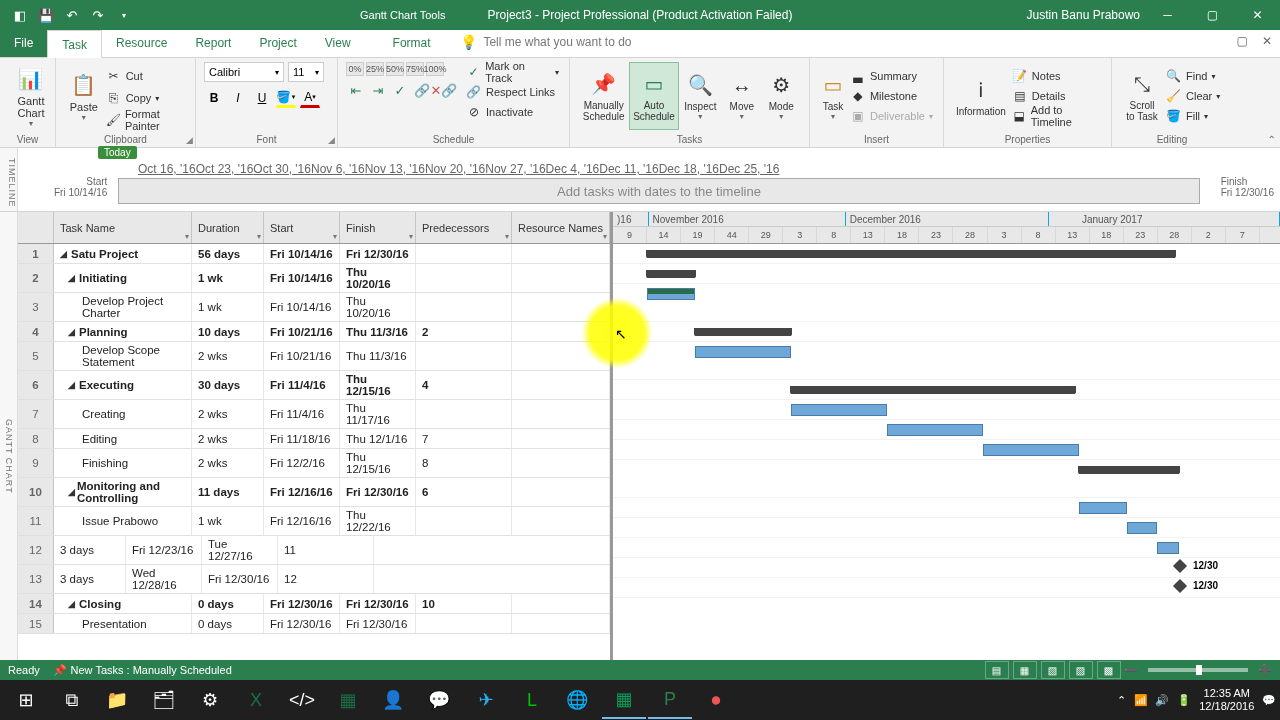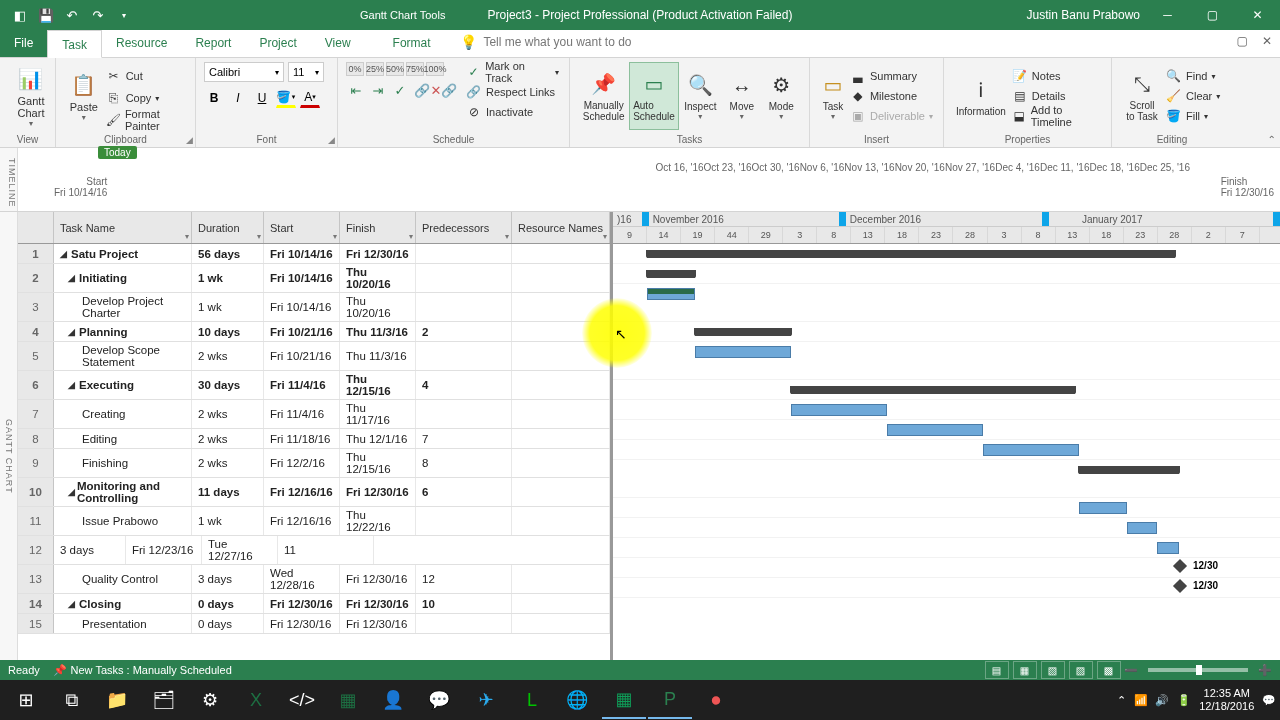--- a/index.html
+++ b/index.html
@@ -55,21 +55,21 @@
 
 .ribbon-collapse { position: absolute; right: 4px; bottom: 2px; font-size: 10px; color: #666; }
 
 
 .timeline-section { display: flex; height: 64px; border-bottom: 1px solid #d4d4d4; }
 .timeline-vlabel { width: 18px; writing-mode: vertical-rl; text-orientation: mixed; text-align: center; font-size: 9px; color: #777; background: #f7f7f7; border-right: 1px solid #ddd; padding-top: 6px; letter-spacing: 1px; }
 .timeline-body { flex: 1; position: relative; background: #fff; }
 .today-badge { position: absolute; left: 80px; top: -2px; background: #3a8d3a; color: #fff; font-size: 10px; padding: 1px 6px; border-radius: 2px; }
 .tl-start { position: absolute; left: 36px; top: 28px; font-size: 10px; color: #666; text-align: right; }
 .tl-finish { position: absolute; right: 6px; top: 28px; font-size: 10px; color: #666; }
-.tl-dates { position: absolute; left: 120px; right: 90px; top: 14px; height: 12px; display: flex; justify-content: flex-end; font-size: 10px; color: #666; }
+.tl-dates { position: absolute; left: 120px; right: 90px; top: 14px; height: 12px; display: flex; justify-content: flex-start; font-size: 12px; color: #666; text-decoration: underline; }
 .tl-bar { position: absolute; left: 100px; right: 80px; top: 30px; height: 26px; border: 1px solid #aaa; background: #e8e8e8; display: flex; align-items: center; justify-content: center; font-size: 13px; color: #888; }
 
 
 .main { position: absolute; top: 212px; left: 0; right: 0; bottom: 20px; display: flex; }
 .gantt-vlabel { width: 18px; writing-mode: vertical-rl; text-orientation: mixed; text-align: center; font-size: 9px; color: #777; background: #f7f7f7; border-right: 1px solid #ddd; display: flex; align-items: center; justify-content: center; letter-spacing: 1px; }
 .grid-pane { width: 595px; display: flex; flex-direction: column; border-right: 3px solid #999; }
 .chart-pane { flex: 1; position: relative; overflow: hidden; }
 
 .grid-header { display: flex; height: 32px; background: #e8e8e8; border-bottom: 1px solid #999; font-size: 11px; color: #333; }
 .gh { border-right: 1px solid #c5c5c5; display: flex; align-items: center; padding: 0 6px; position: relative; }
@@ -98,21 +98,21 @@
 .indent2 { padding-left: 28px; }
 
 .grid-hscroll { height: 16px; background: #efefef; border-top: 1px solid #ccc; position: relative; }
 .grid-hscroll .thumb { position: absolute; left: 130px; width: 370px; top: 2px; bottom: 2px; background: #c9c9c9; border-radius: 2px; }
 .grid-hscroll .arr { position: absolute; top: 0; width: 16px; height: 16px; font-size: 9px; display: flex; align-items: center; justify-content: center; color: #666; }
 .grid-hscroll .arr.l { left: 0; } .grid-hscroll .arr.r { right: 0; }
 
 
 .chart-header { height: 32px; background: #e8e8e8; border-bottom: 1px solid #999; display: flex; flex-direction: column; }
 .ch-months { flex: 1; display: flex; font-size: 10px; color: #555; border-bottom: 1px solid #ccc; }
-.ch-month { border-right: 7px solid #0ea5e9; padding-left: 4px; display: flex; align-items: center; }
+.ch-month { border-right: 1px solid #0ea5e9; padding-left: 4px; display: flex; align-items: center; }
 .ch-days { flex: 1; display: flex; font-size: 9px; color: #555; }
 .ch-day { border-right: 1px solid #d8d8d8; text-align: center; line-height: 16px; }
 
 .chart-body { position: relative; }
 .ch-row { height: 20px; position: relative; border-bottom: 1px solid #f2f2f2; }
 .ch-row.tall { height: 38px; }
 .summary-bar { position: absolute; top: 6px; height: 8px; background: #444; }
 .summary-bar::before, .summary-bar::after { content: ''; position: absolute; top: 0; width: 0; height: 0; border-top: 8px solid #444; }
 .summary-bar::before { left: -1px; border-right: 5px solid transparent; border-left: 0; }
 .summary-bar::after { right: -1px; border-left: 5px solid transparent; border-right: 0; }
@@ -283,21 +283,21 @@
 
   <div class="rgroup" style="width:240px;">
     <div style="display:flex; gap:0;">
       <div class="big-btn" style="width:52px;">
         <span class="ico" style="color:#2b7f4f;">📌</span>
         <span style="white-space:pre-line; text-align:center; font-size:10px;">Manually
 Schedule</span>
       </div>
       <div class="big-btn" style="width:50px; background:#d0e8d8; border:1px solid #8cbf9c;">
         <span class="ico" style="color:#2b7f4f;">▭</span>
-        <span style="white-space:pre-line; font-size:10px;">Auto
+        <span style="white-space:pre-line; text-align:center; font-size:10px;">Auto
 Schedule</span>
       </div>
       <div class="big-btn dropdown" style="width:44px;">
         <span class="ico">🔍</span>
         <span style="font-size:10px;">Inspect</span>
       </div>
       <div class="big-btn dropdown" style="width:40px;">
         <span class="ico">↔</span>
         <span style="font-size:10px;">Move</span>
       </div>
@@ -406,20 +406,21 @@
         <span>Oct 30, '16</span>
         <span>Nov 6, '16</span>
         <span>Nov 13, '16</span>
         <span>Nov 20, '16</span>
         <span>Nov 27, '16</span>
         <span>Dec 4, '16</span>
         <span>Dec 11, '16</span>
         <span>Dec 18, '16</span>
         <span>Dec 25, '16</span>
       </div>
+    <div class="tl-bar">Add tasks with dates to the timeline</div>
   </div>
 </div>
 
 <div class="main">
   <div class="gantt-vlabel">GANTT CHART</div>
   <div class="grid-pane">
     <div class="grid-header">
       <div class="gh gh-id"></div>
       <div class="gh gh-task">
           <span>Task Name</span>
@@ -576,23 +577,20 @@
         <div class="gr">
           <div class="gc gc-id">12</div>
           <div class="gc gc-dur">3 days</div>
           <div class="gc gc-start">Fri 12/23/16</div>
           <div class="gc gc-finish">Tue 12/27/16</div>
           <div class="gc gc-pred">11</div>
           <div class="gc gc-res"></div>
         </div>
         <div class="gr">
           <div class="gc gc-id">13</div>
-          <div class="gc gc-task indent2">
-            <span>Quality Control</span>
-          </div>
           <div class="gc gc-dur">3 days</div>
           <div class="gc gc-start">Wed 12/28/16</div>
           <div class="gc gc-finish">Fri 12/30/16</div>
           <div class="gc gc-pred">12</div>
           <div class="gc gc-res"></div>
         </div>
         <div class="gr summary">
           <div class="gc gc-id">14</div>
           <div class="gc gc-task indent1">
             <span class="outline">◢</span>

